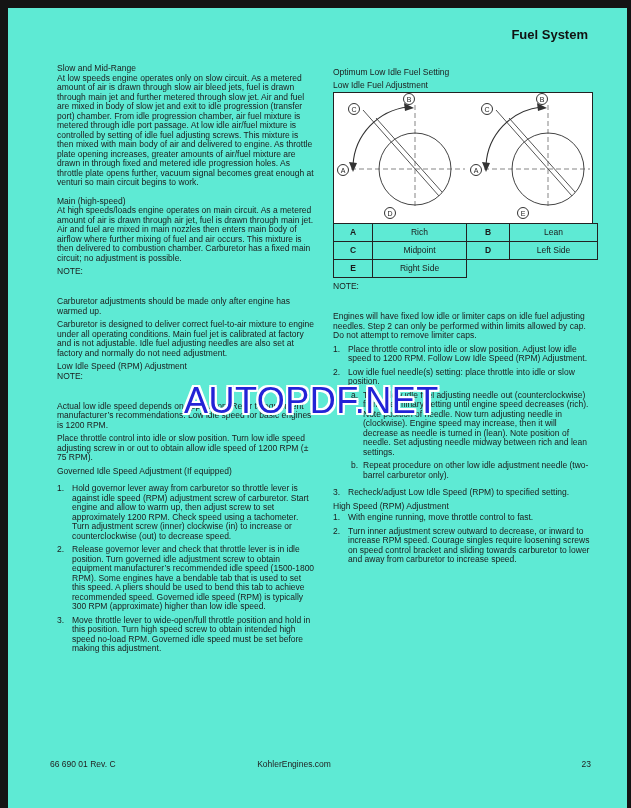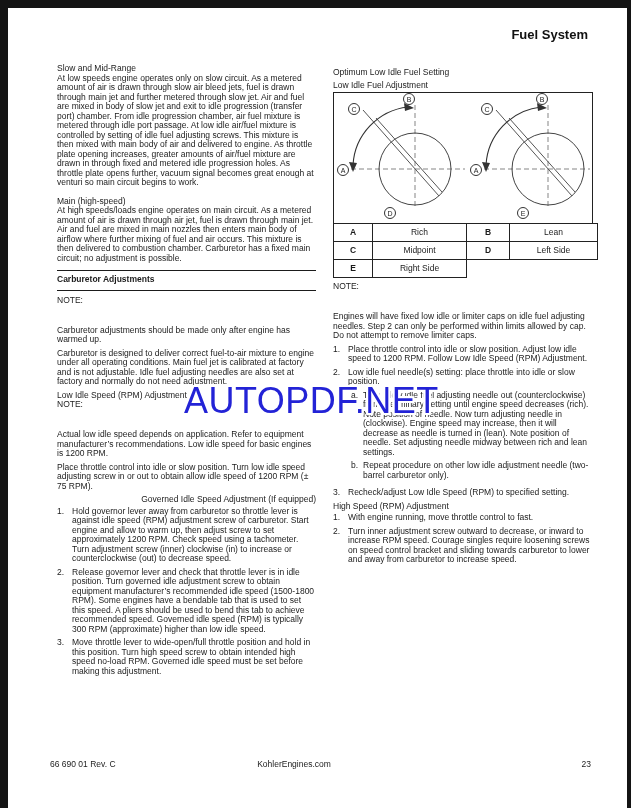--- a/index.html
+++ b/index.html
@@ -2,21 +2,21 @@
 <html><head>
 <meta charset="utf-8">
 <style>
   html,body{margin:0;padding:0;}
   body{
     width:631px;height:808px;position:relative;background:#141414;
     font-family:"Liberation Sans", sans-serif;overflow:hidden;
   }
   .page{
     position:absolute;left:8px;top:8px;width:619px;height:800px;
-    background:#ffffff;color:#1b1b1b;
+    background:#5eead4;color:#1b1b1b;
   }
   .header-title{
     position:absolute;top:19px;right:39px;
     font-size:13px;font-weight:bold;color:#111;
   }
   .col{position:absolute;top:56px;font-size:8.5px;line-height:9.5px;text-align:left;}
   .col-left{left:49px;width:259px;}
   .col-right{left:325px;width:260px;}
   .h{font-weight:normal;margin:0;padding:0;font-size:8.5px;}
   .h.mt{margin-top:9px;}
@@ -70,38 +70,37 @@
 
   <div class="header-title">Fuel System</div>
 
   <div class="col col-left">
     <div class="h">Slow and Mid-Range</div>
     <p class="body">At low speeds engine operates only on slow circuit. As a metered amount of air is drawn through slow air bleed jets, fuel is drawn through main jet and further metered through slow jet. Air and fuel are mixed in body of slow jet and exit to idle progression (transfer port) chamber. From idle progression chamber, air fuel mixture is metered through idle port passage. At low idle air/fuel mixture is controlled by setting of idle fuel adjusting screws. This mixture is then mixed with main body of air and delivered to engine. As throttle plate opening increases, greater amounts of air/fuel mixture are drawn in through fixed and metered idle progression holes. As throttle plate opens further, vacuum signal becomes great enough at venturi so main circuit begins to work.</p>
 
     <div class="h mt">Main (high-speed)</div>
     <p class="body">At high speeds/loads engine operates on main circuit. As a metered amount of air is drawn through air jet, fuel is drawn through main jet. Air and fuel are mixed in main nozzles then enters main body of airflow where further mixing of fuel and air occurs. This mixture is then delivered to combustion chamber. Carburetor has a fixed main circuit; no adjustment is possible.</p>
 
-    <div class="rule-header">Carburetor Adjustments</div>
 
     <div class="note">
       <span class="nlabel">NOTE:</span>
       <span class="ntext">Carburetor adjustments should be made only after engine has warmed up.</span>
     </div>
 
     <p class="body">Carburetor is designed to deliver correct fuel-to-air mixture to engine under all operating conditions. Main fuel jet is calibrated at factory and is not adjustable. Idle fuel adjusting needles are also set at factory and normally do not need adjustment.</p>
 
     <div class="h">Low Idle Speed (RPM) Adjustment</div>
     <div class="note">
       <span class="nlabel">NOTE:</span>
       <span class="ntext">Actual low idle speed depends on application. Refer to equipment manufacturer’s recommendations. Low idle speed for basic engines is 1200 RPM.</span>
     </div>
 
     <p class="body">Place throttle control into idle or slow position. Turn low idle speed adjusting screw in or out to obtain allow idle speed of 1200 RPM (± 75 RPM).</p>
 
-    <div class="h" style="margin-bottom:2px;text-align:right;">Governed Idle Speed Adjustment (If equipped)</div>
+    <div class="h" style="margin-bottom:8px;">Governed Idle Speed Adjustment (If equipped)</div>
 
     <div class="step">
       <span class="snum">1.</span>
       <span class="stext">Hold governor lever away from carburetor so throttle lever is against idle speed (RPM) adjustment screw of carburetor. Start engine and allow to warm up, then adjust screw to set approximately 1200 RPM. Check speed using a tachometer. Turn adjustment screw (inner) clockwise (in) to increase or counterclockwise (out) to decrease speed.</span>
     </div>
     <div class="step">
       <span class="snum">2.</span>
       <span class="stext">Release governor lever and check that throttle lever is in idle position. Turn governed idle adjustment screw to obtain equipment manufacturer’s recommended idle speed (1500-1800 RPM). Some engines have a bendable tab that is used to set this speed. A pliers should be used to bend this tab to achieve recommended speed. Governed idle speed (RPM) is typically 300 RPM (approximate) higher than low idle speed.</span>
     </div>
     <div class="step">

